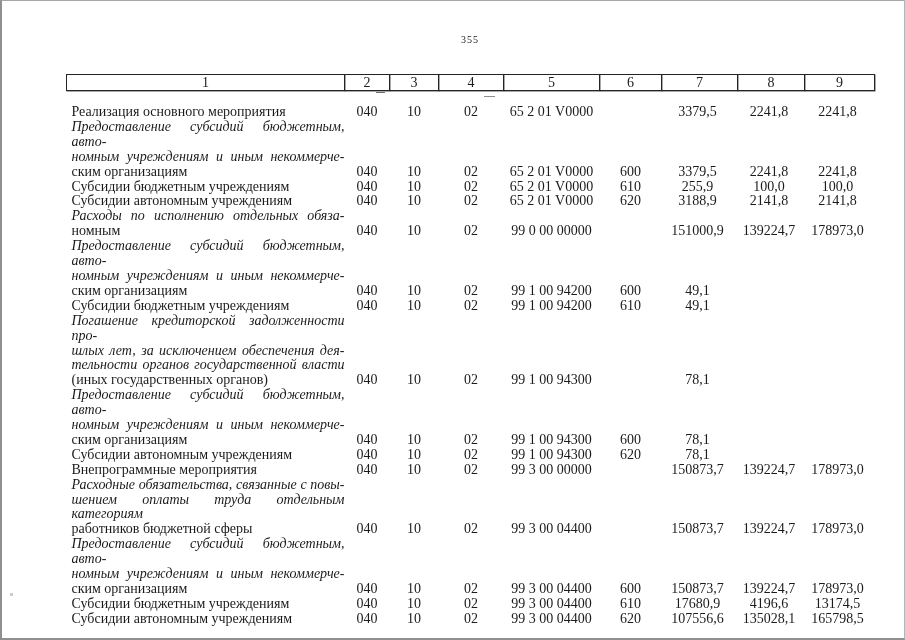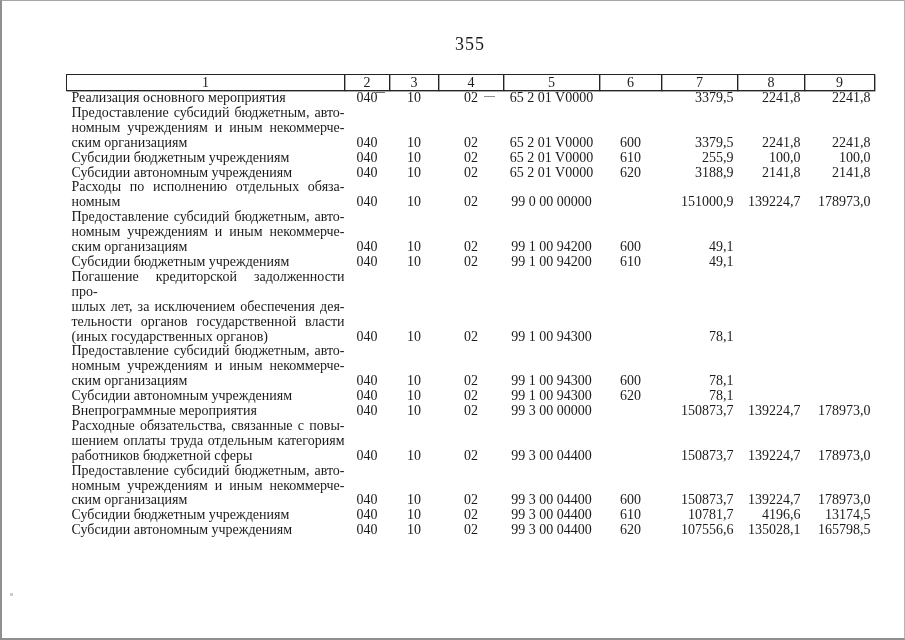--- a/index.html
+++ b/index.html
@@ -13,21 +13,21 @@
     box-sizing: border-box;
     border-top: 1px solid #a6a6a6;
     border-right: 1px solid #b5b5b5;
     border-left: 2px solid #8f8f8f;
     border-bottom: 2px solid #8f8f8f;
   }
   .page-number {
     position: absolute;
     top: 33px; left: 64px; width: 808px;
     text-align: center;
-    font-size: 18px;
+    font-size: 10px;
     letter-spacing: 1px;
   }
   table.doc-table {
     position: absolute;
     left: 64px; top: 73px;
     width: 808px;
     border-collapse: collapse;
     table-layout: fixed;
     font-size: 14px;
   }
@@ -39,25 +39,25 @@
     line-height: 15px;
     height: 15px;
     padding: 0;
     text-align: center;
   }
   tbody td {
     vertical-align: bottom;
     padding: 0;
     line-height: 14.9px;
   }
-  tbody tr:first-child td { padding-top: 0; }
+  tbody tr:first-child td { padding-top: 14px; }
   td.c1 { padding-left: 5px; text-align: left; }
   td.ctr { text-align: center; }
-  td.num { text-align: right; padding-right: 4px; margin-top: 35px; }
-  td.c1 .just { text-align: justify; text-align-last: justify; }
+  td.num { text-align: center; padding-right: 4px; margin-top: 35px; }
+  td.c1 .just { text-align: justify; text-align-last: justify; font-style: italic; }
   .artifact { position: absolute; pointer-events: none; }
   .a1 { left: 482px; top: 95px; width: 11px; height: 1px; background: #8d8d8d; }
   .a2 { left: 374px; top: 91px; width: 9px; height: 1px; background: #6f6f6f; }
   .a3 { left: 8px; top: 592px; width: 3px; height: 3px; background: #cccccc; }
 </style>
 </head>
 <body>
 
 <div class="page-number">355</div>
 
@@ -272,21 +272,21 @@
       </tr>
       <tr>
         <td class="c1">
           <div>Субсидии бюджетным учреждениям</div>
         </td>
         <td class="ctr">040</td>
         <td class="ctr">10</td>
         <td class="ctr">02</td>
         <td class="ctr">99 3 00 04400</td>
         <td class="ctr">610</td>
-        <td class="num">10781,7</td>
+        <td class="num">17680,9</td>
         <td class="num">4196,6</td>
         <td class="num">13174,5</td>
       </tr>
       <tr>
         <td class="c1">
           <div>Субсидии автономным учреждениям</div>
         </td>
         <td class="ctr">040</td>
         <td class="ctr">10</td>
         <td class="ctr">02</td>

